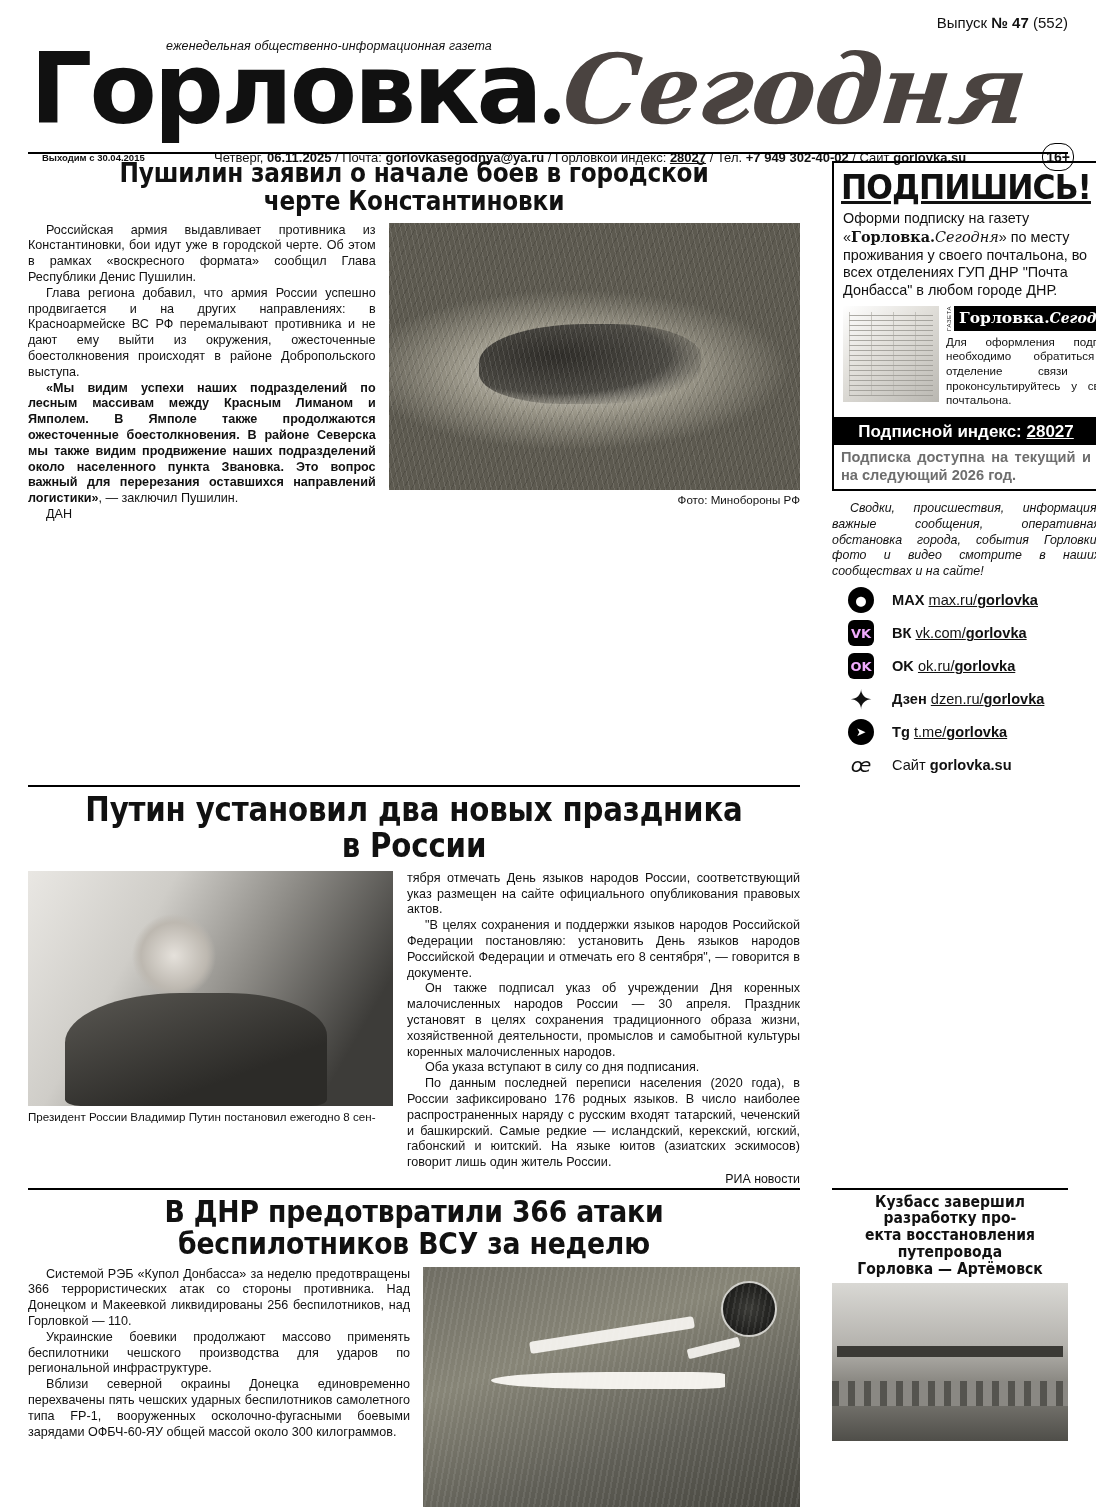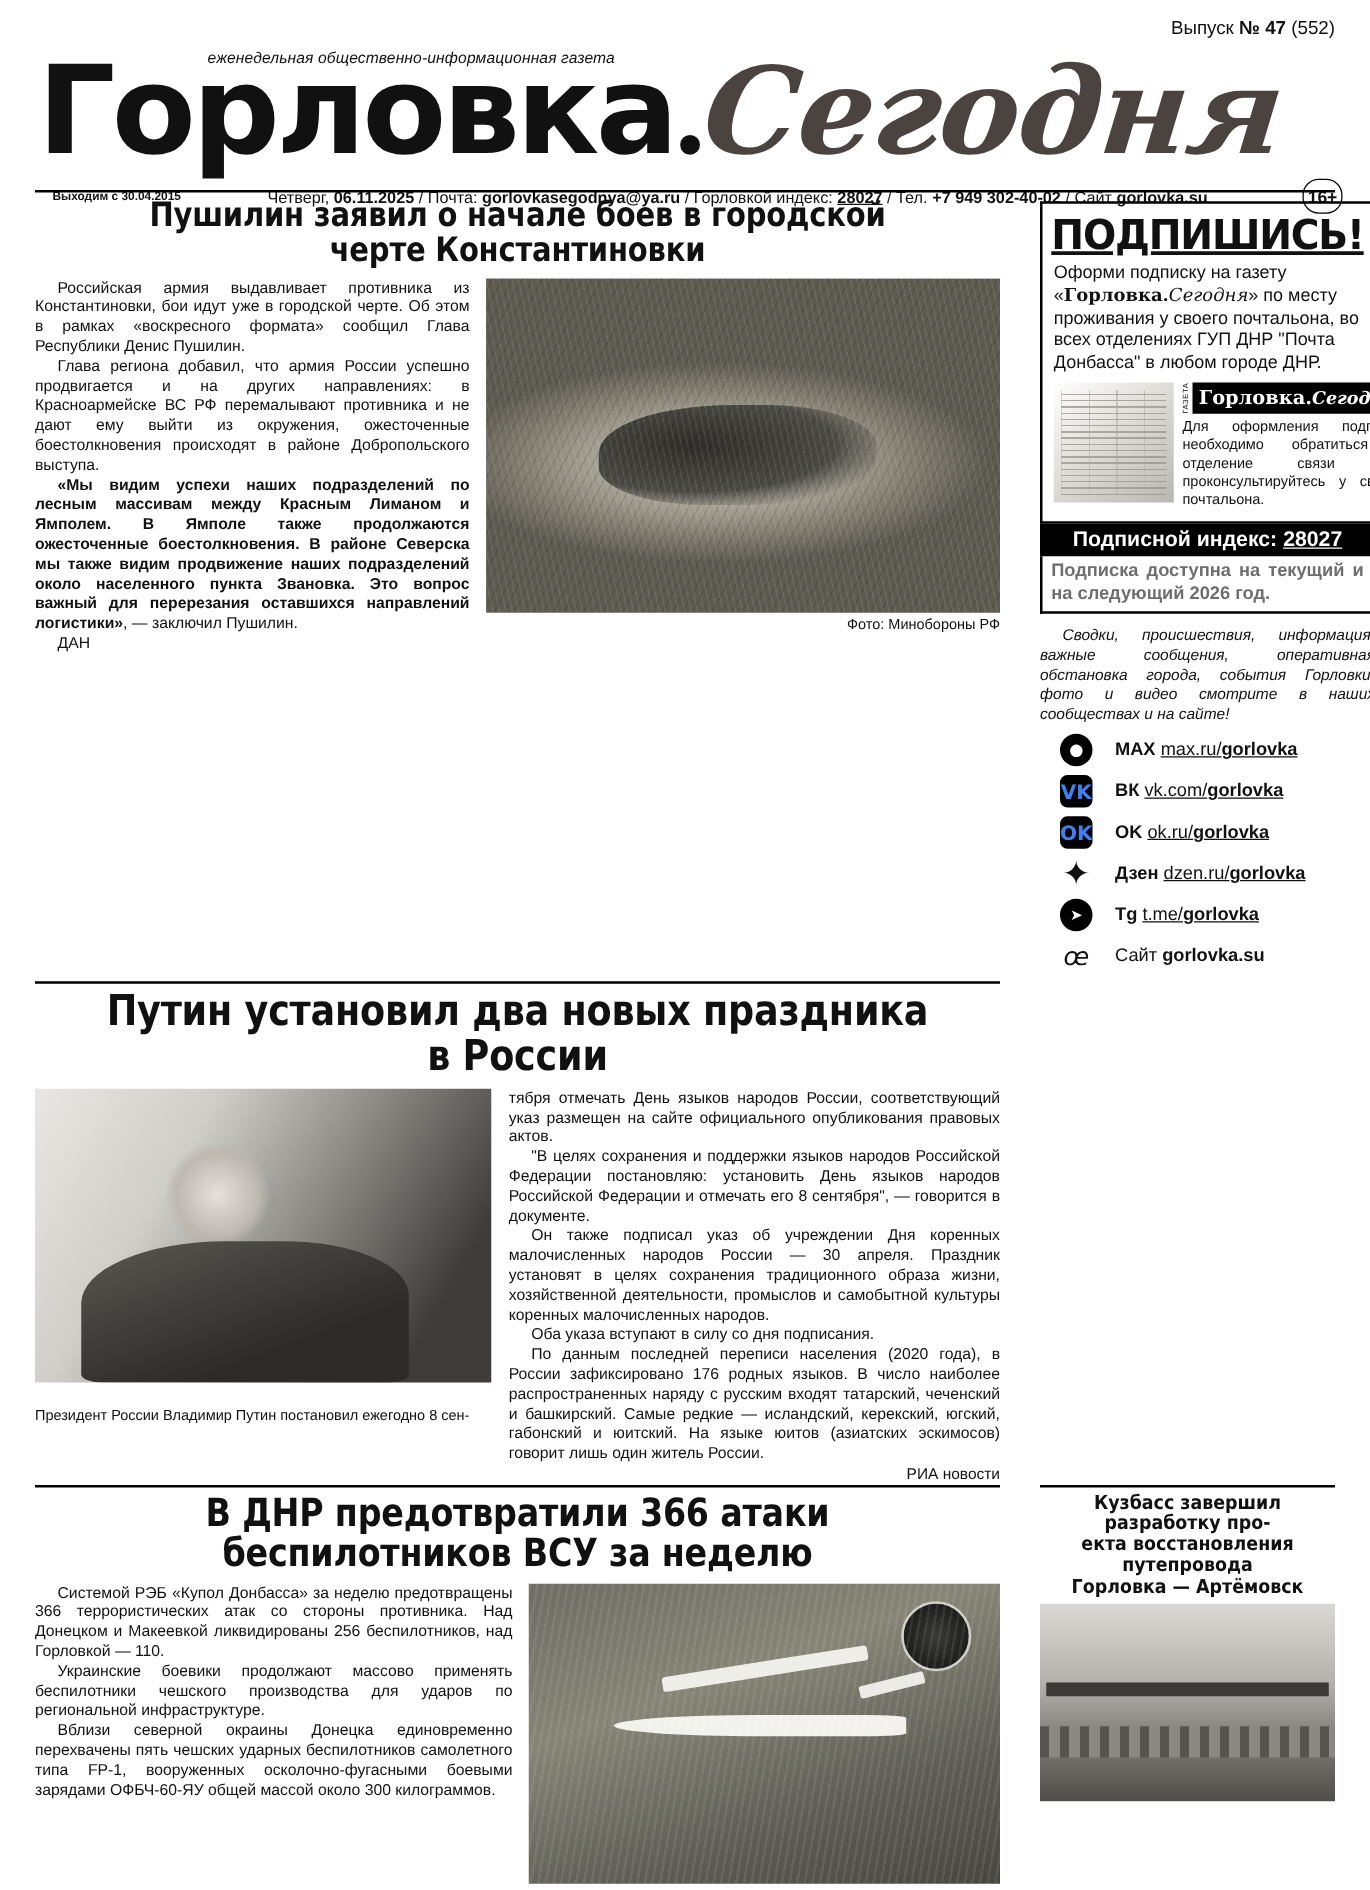--- a/index.html
+++ b/index.html
@@ -75,21 +75,21 @@
     font-size:15.5px;line-height:1.08;text-align:center;margin:4px 0 6px 0;
     transform:scaleX(.9);transform-origin:center;
   }
 
   
   .art{font-size:12.6px;line-height:1.255;text-align:justify;}
   .art p{margin:0;text-indent:18px;}
   .art p.b{font-weight:bold;}
   .art p.noind{text-indent:0;}
   .credit{text-align:right;font-size:12.4px;margin-top:1px;}
-  .caption{font-size:11.6px;line-height:1.25;text-align:justify;margin-top:20px;}
+  .caption{font-size:11.6px;line-height:1.25;text-align:justify;margin-top:4px;}
   .photocred{font-size:11.6px;text-align:right;margin-top:3px;}
 
   
   .ph{position:relative;overflow:hidden;background:#8c8c8c;}
   .ph.soldier{
     background:
       radial-gradient(ellipse 70% 40% at 45% 55%, #d9d6cf 0%, #9b9789 40%, #5d5a50 75%),
       linear-gradient(170deg,#4a4a44 0%,#76736a 25%,#9d9a90 55%,#56544c 100%);
   }
   .ph.soldier:after{
@@ -203,21 +203,21 @@
   .socintro{font-size:12.4px;line-height:1.26;text-align:justify;margin:10px 0 8px 0;font-style:italic;}
   .socintro .ind{text-indent:18px;display:block;}
   .soclist{margin:0;padding:0;list-style:none;}
   .socrow{display:flex;align-items:center;gap:0;margin-bottom:7px;}
   .socicon{
     width:26px;height:26px;flex:0 0 26px;margin-left:16px;margin-right:18px;
     display:flex;align-items:center;justify-content:center;
     font-family:"DejaVu Sans", sans-serif;
   }
   .ic-round{border-radius:50%;background:#000;color:#fff;font-weight:bold;font-size:13px;}
-  .ic-sq{border-radius:6px;background:#000;color:#3b82f6;font-weight:bold;font-size:16px;}
+  .ic-sq{border-radius:6px;background:#000;color:#f0abfc;font-weight:bold;font-size:13px;}
   .soclabel{font-size:14.6px;}
   .soclabel b{font-weight:bold;}
   .soclabel u{text-decoration:underline;}
 </style>
 </head>
 <body>
 
 <div class="page">
 
   <div class="masthead">

